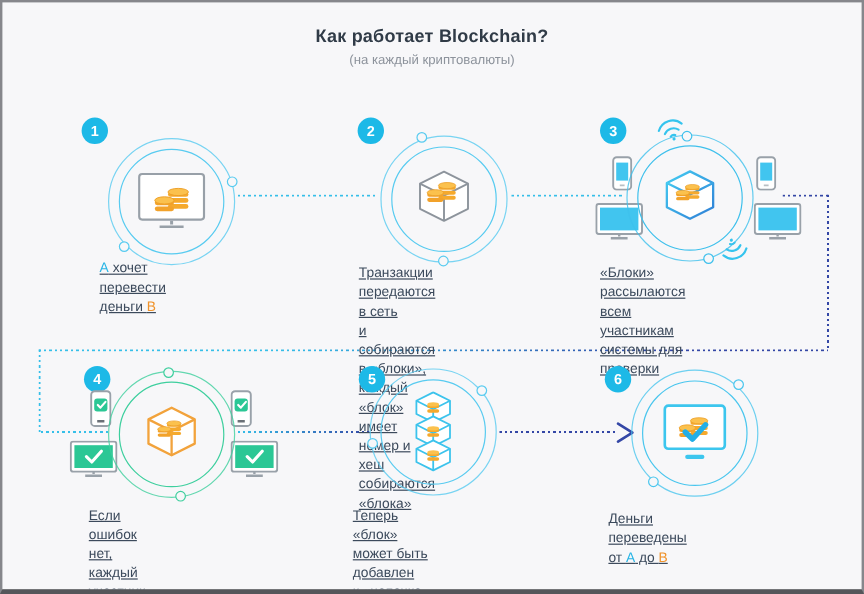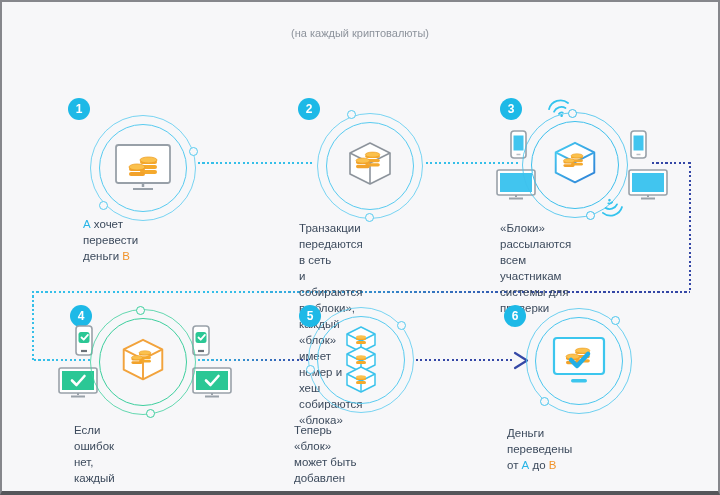--- a/index.html
+++ b/index.html
@@ -18,21 +18,21 @@
       mask-image:repeating-linear-gradient(180deg,#000 0 2px,transparent 2px 4.5px);}
 
   .step{position:absolute;}
   .badge{position:absolute;width:22px;height:22px;border-radius:50%;background:#1db9e7;
          color:#fff;font-size:12px;font-weight:bold;line-height:22px;text-align:center;}
   .ring{position:absolute;width:106px;height:106px;}
   .ring-o{position:absolute;inset:0;border:1.3px solid var(--rc);border-radius:50%;opacity:.8;}
   .ring-i{position:absolute;inset:9px;border:1.5px solid var(--rc);border-radius:50%;}
   .node{position:absolute;width:7px;height:7px;border:1.6px solid var(--rc);border-radius:50%;background:#f7f7f9;z-index:2;}
   .icon-c{position:absolute;inset:0;display:flex;align-items:center;justify-content:center;}
-  .cap{position:absolute;font-size:11.5px;line-height:16px;color:#3c4a5c;white-space:pre-line;}
+  .cap{position:absolute;font-size:11.5px;line-height:16px;color:#3c4a5c;white-space:pre-line;text-decoration:underline;}
   .ca{color:#29b5e6;} .cb{color:#f0932b;}
   .dev{position:absolute;}
   .wifi{position:absolute;}
   .arrow{position:absolute;}
 </style>
 </head>
 <body>
 
 <svg width="0" height="0" style="position:absolute">
   <defs>
@@ -48,20 +48,21 @@
     <linearGradient id="cube-grad" x1="0" y1="0" x2="1" y2="1">
       <stop offset="0" stop-color="#45cdf2"></stop>
         <stop offset="1" stop-color="#2f7fd6"></stop>
     </linearGradient>
   </defs>
 </svg>
 
 <div class="frame">
 
   <div class="hdr">
+    <div class="title">Как работает Blockchain?</div>
     <div class="subtitle">(на каждый криптовалюты)</div>
   </div>
 
   <div class="dh" style="left:196px;top:160px;width:116px;background:#35bfe9"></div>
   <div class="dh" style="left:424px;top:160px;width:94px;background:#35bfe9"></div>
   <div class="dh" style="left:650px;top:160px;width:38px;background:#3447a6"></div>
   <div class="dv" style="left:687px;top:160px;height:130px;background:#3447a6"></div>
   <div class="dh" style="left:30px;top:289px;width:658px;background:linear-gradient(90deg,#35bfe9 0%,#35bfe9 30%,#3447a6 80%)"></div>
   <div class="dv" style="left:30px;top:289px;height:69px;background:#35bfe9"></div>
   <div class="dh" style="left:32px;top:357px;width:56px;background:#35bfe9"></div>

